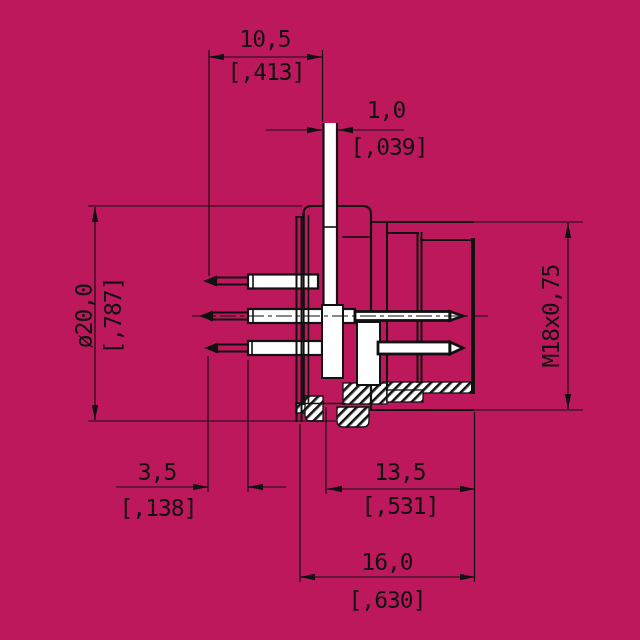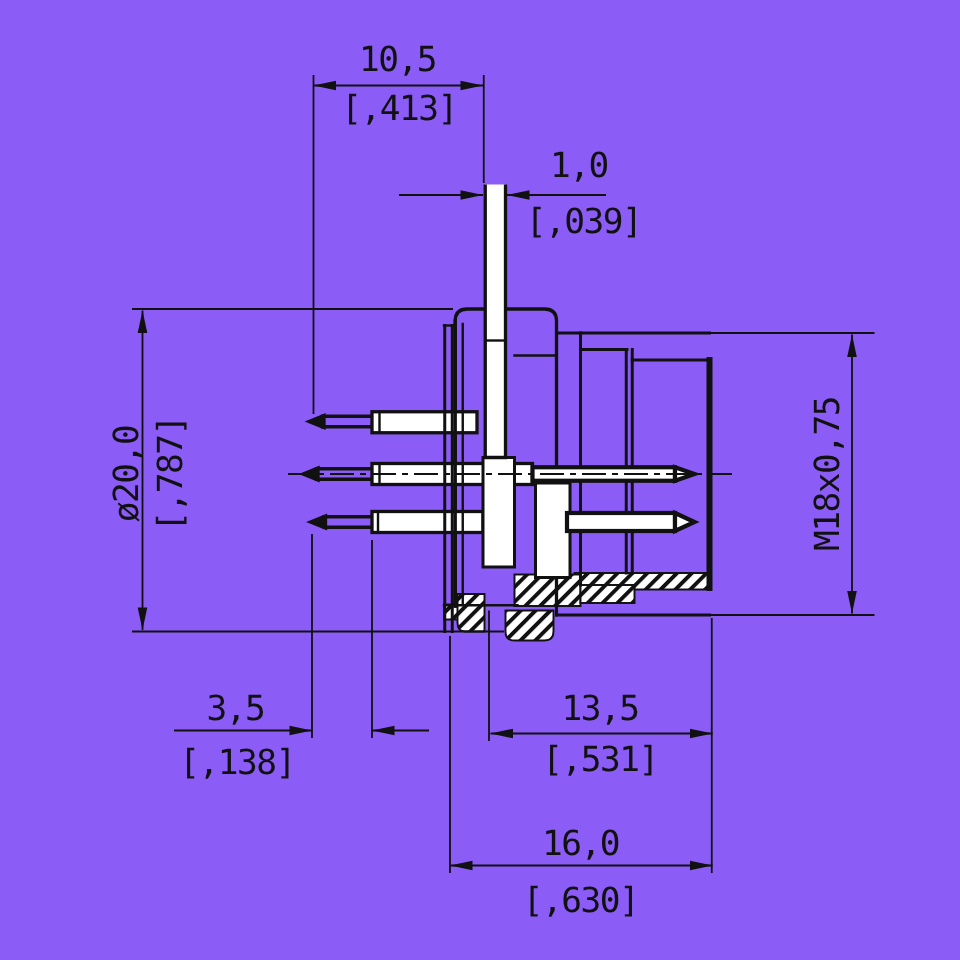--- a/index.html
+++ b/index.html
@@ -1,16 +1,16 @@
 <!DOCTYPE html>
 <html><head>
 <meta charset="utf-8">
 <style>
   html,body{margin:0;padding:0;background:#ffffff;}
-  .canvas{position:relative;width:640px;height:640px;background:#8b5cf6;overflow:hidden;}
+  .canvas{position:relative;width:640px;height:640px;background:#be185d;overflow:hidden;}
   svg{display:block;}
   text{font-family:"DejaVu Sans Mono","Liberation Mono",monospace;
        font-size:23px;letter-spacing:-1px;fill:#111;}
 </style>
 </head>
 <body>
 
 <div class="canvas">
 <svg width="640" height="640" viewBox="0 0 640 640">
   <defs>

